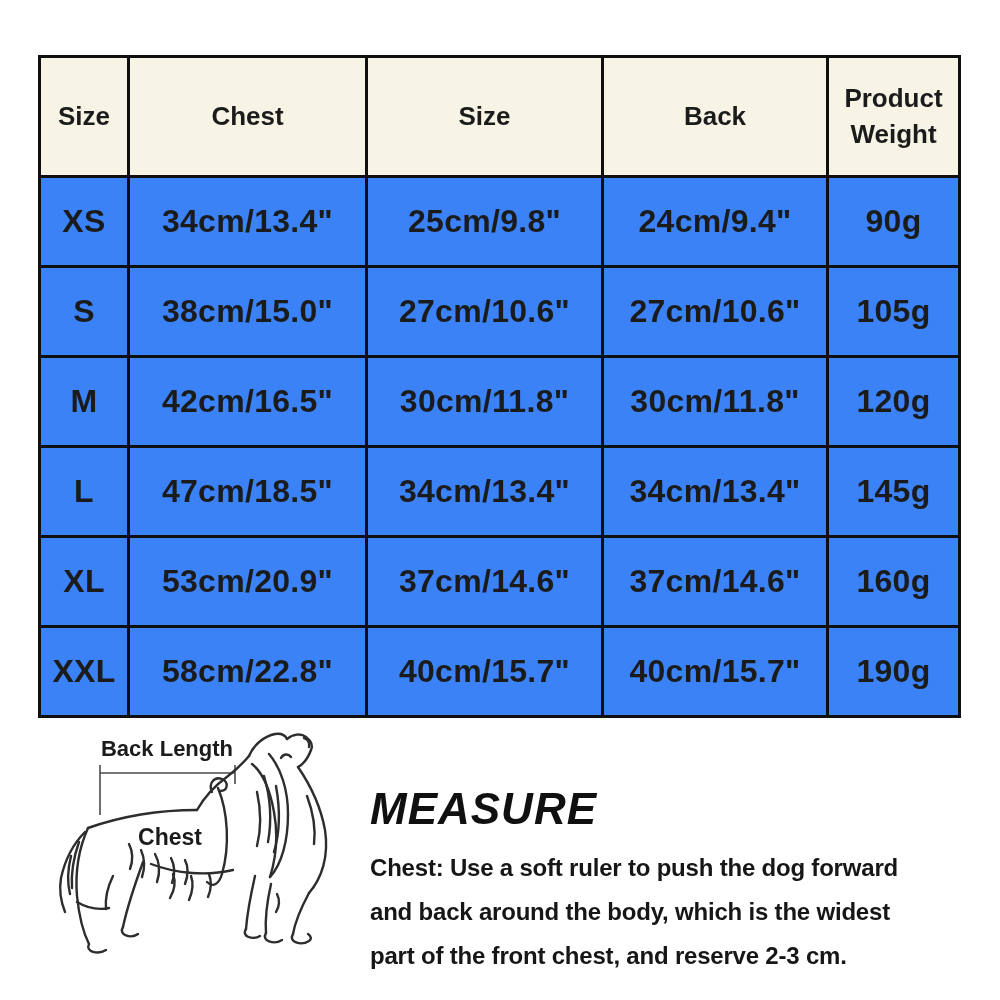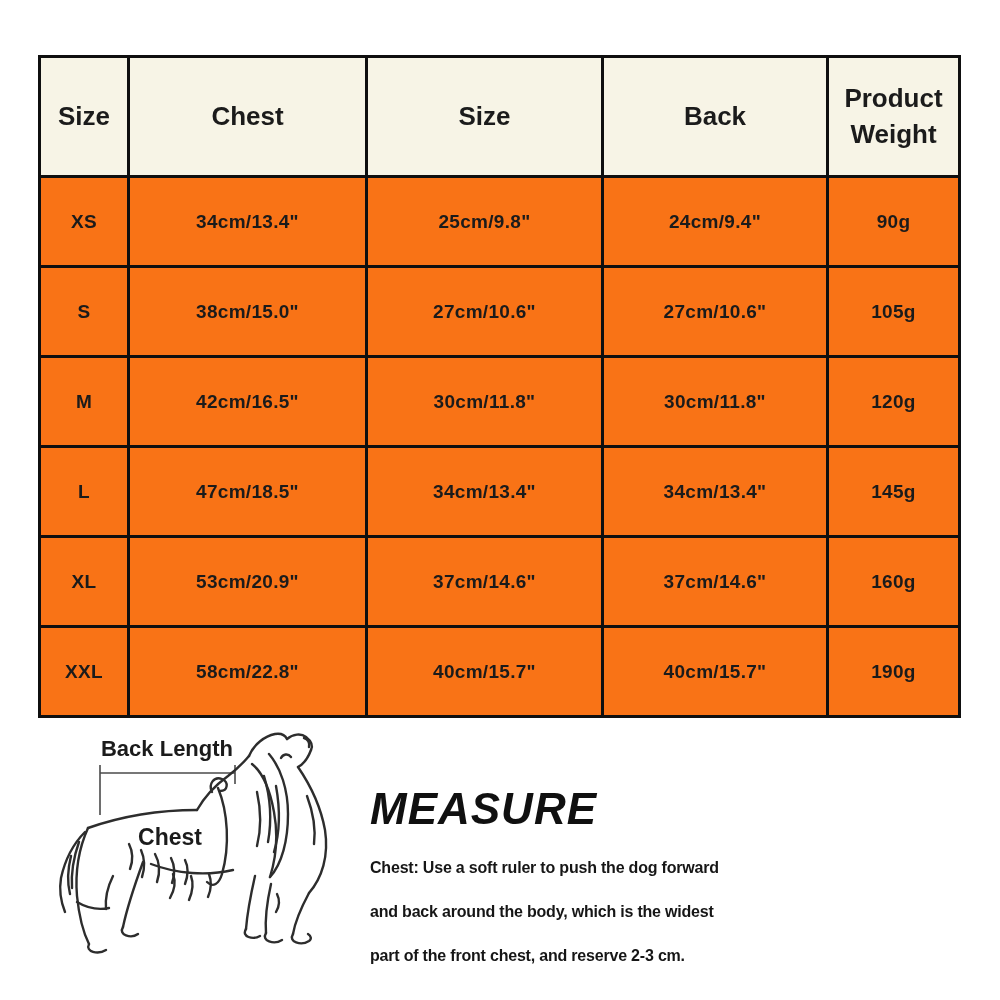--- a/index.html
+++ b/index.html
@@ -13,32 +13,32 @@
   }
   .size-chart th, .size-chart td {
     border:3px solid #0f0f0f; text-align:center; vertical-align:middle;
     padding:0 6px; overflow:hidden;
   }
   .size-chart thead th {
     background:#f7f4e6; height:117px;
     font-size:26px; font-weight:700; line-height:1.35; color:#1b1b1b;
   }
   .size-chart tbody td {
-    background:#f97316; height:87px;
-    font-size:19px; font-weight:700; letter-spacing:0.3px; color:#1b1b1b;
+    background:#3b82f6; height:87px;
+    font-size:32px; font-weight:700; letter-spacing:0.3px; color:#1b1b1b;
   }
   .diagram-wrap { position:absolute; left:25px; top:716px; width:340px; height:245px; }
   .diagram-wrap svg { display:block; }
   .measure-title {
     position:absolute; left:370px; top:784px;
     font-size:44px; font-weight:700; letter-spacing:1px; color:#101010;font-style:italic;
   }
   .measure-body {
     position:absolute; left:370px; top:846px;
-    font-size:16px; font-weight:700; letter-spacing:-0.2px;
+    font-size:24px; font-weight:700; letter-spacing:-0.2px;
     line-height:44px; color:#161616; white-space:nowrap;
   }
   .stroke { fill:none; stroke:#2d2d2d; stroke-width:2.4; stroke-linecap:round; stroke-linejoin:round; }
   .stroke-thin { fill:none; stroke:#4a4a4a; stroke-width:1.6; stroke-linecap:butt; }
   .svg-label { font-family:"Liberation Sans", sans-serif; font-weight:700; fill:#1b1b1b; }
 </style>
 </head>
 <body>
 
 <div class="page">

